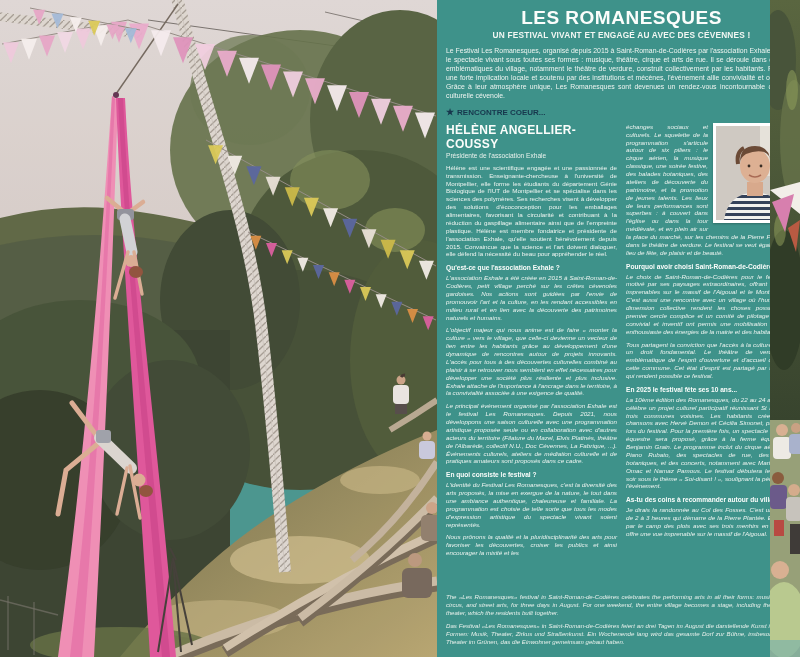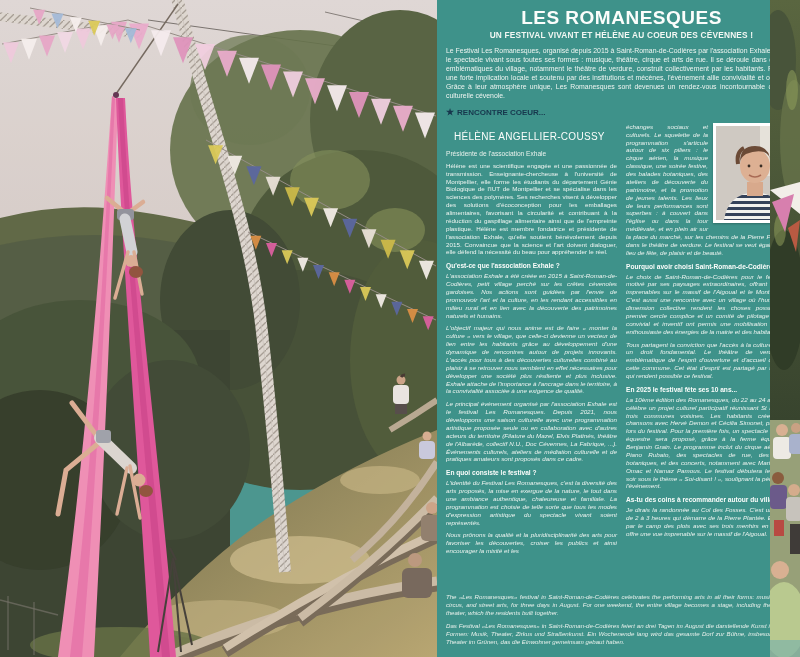--- a/index.html
+++ b/index.html
@@ -15,21 +15,21 @@
   .title{margin:0;text-align:center;font-size:19px;font-weight:bold;letter-spacing:.5px;
          color:#FBFDFB;line-height:1.05;}
   .subtitle{text-align:center;font-size:8.3px;font-weight:bold;color:#F2F7F3;margin-top:2px;
             letter-spacing:.2px;}
   .intro{font-size:6.9px;line-height:1.3;text-align:justify;margin:7px 0 0 0;color:#EFF5F1;}
   .meet{margin-top:7px;font-size:8px;font-weight:bold;color:#17374D;display:flex;
         align-items:center;gap:3px;}
   .meet .star{font-size:9px;line-height:1;}
   .cols{display:flex;gap:9px;margin-top:6px;flex:1;overflow:hidden;}
   .col{flex:1;min-width:0;}
-  .pname{font-size:10px;font-weight:normal;letter-spacing:.3px;margin:8px;color:#FBFDFB;}
+  .pname{font-size:12px;font-weight:bold;letter-spacing:.3px;margin:0;color:#FBFDFB;}
   .prole{font-size:6.6px;margin:1px 0 5px 0;color:#E8F1EC;}
   .body-p{font-size:6.25px;line-height:1.26;text-align:justify;margin:0 0 5px 0;color:#EFF5F1;}
   .q{font-size:6.6px;font-weight:bold;margin:6px 0 2px 0;color:#FBFDFB;line-height:1.2;}
   .ans{font-size:6.25px;line-height:1.26;font-style:italic;text-align:justify;
        margin:0 0 5px 0;color:#EDF4F0;}
   .portrait{float:right;width:78px;height:94px;background:#fff;padding:3px;margin:0 0 3px 5px;
             box-shadow:0 1px 2px rgba(0,0,0,.25);}
   .portrait svg{display:block;width:100%;height:100%;}
   .trans{border-top:0;padding-top:4px;}
   .trans p{font-size:6.1px;line-height:1.3;font-style:italic;color:#E9F1EC;margin:0 0 5px 0;
@@ -216,21 +216,21 @@
 
       <path d="M0,600 L58,615" stroke="#6B6B60" stroke-width="1.5" opacity=".7"></path>
       <path d="M8,596 L8,650 M34,602 L34,655" stroke="#6B6B60" stroke-width="1.5" opacity=".6"></path>
 
       <rect x="0" y="0" width="437" height="657" fill="#F5C9CE" opacity=".08"></rect>
     </svg>
   </div>
 
   <div class="panel">
     <h1 class="title">LES ROMANESQUES</h1>
-    <div class="subtitle">UN FESTIVAL VIVANT ET HÉLÈNE AU COEUR DES CÉVENNES !</div>
+    <div class="subtitle">UN FESTIVAL VIVANT ET ENGAGÉ AU AVEC DES CÉVENNES !</div>
     <p class="intro">Le Festival Les Romanesques, organisé depuis 2015 à Saint-Roman-de-Codières par l'association Exhale, célèbre le spectacle vivant sous toutes ses formes : musique, théâtre, cirque et arts de rue. Il se déroule dans des lieux emblématiques du village, notamment le théâtre de verdure, construit collectivement par les habitants. Porté par une forte implication locale et soutenu par des institutions et mécènes, l'événement allie convivialité et ouverture. Grâce à leur atmosphère unique, Les Romanesques sont devenues un rendez-vous incontournable de la vie culturelle cévenole.</p>
 
     <div class="meet">
       <span class="star">★</span>
       <span>RENCONTRE COEUR...</span>
     </div>
 
     <div class="cols">
       <div class="col">
         <h2 class="pname">HÉLÈNE ANGELLIER-COUSSY</h2>

